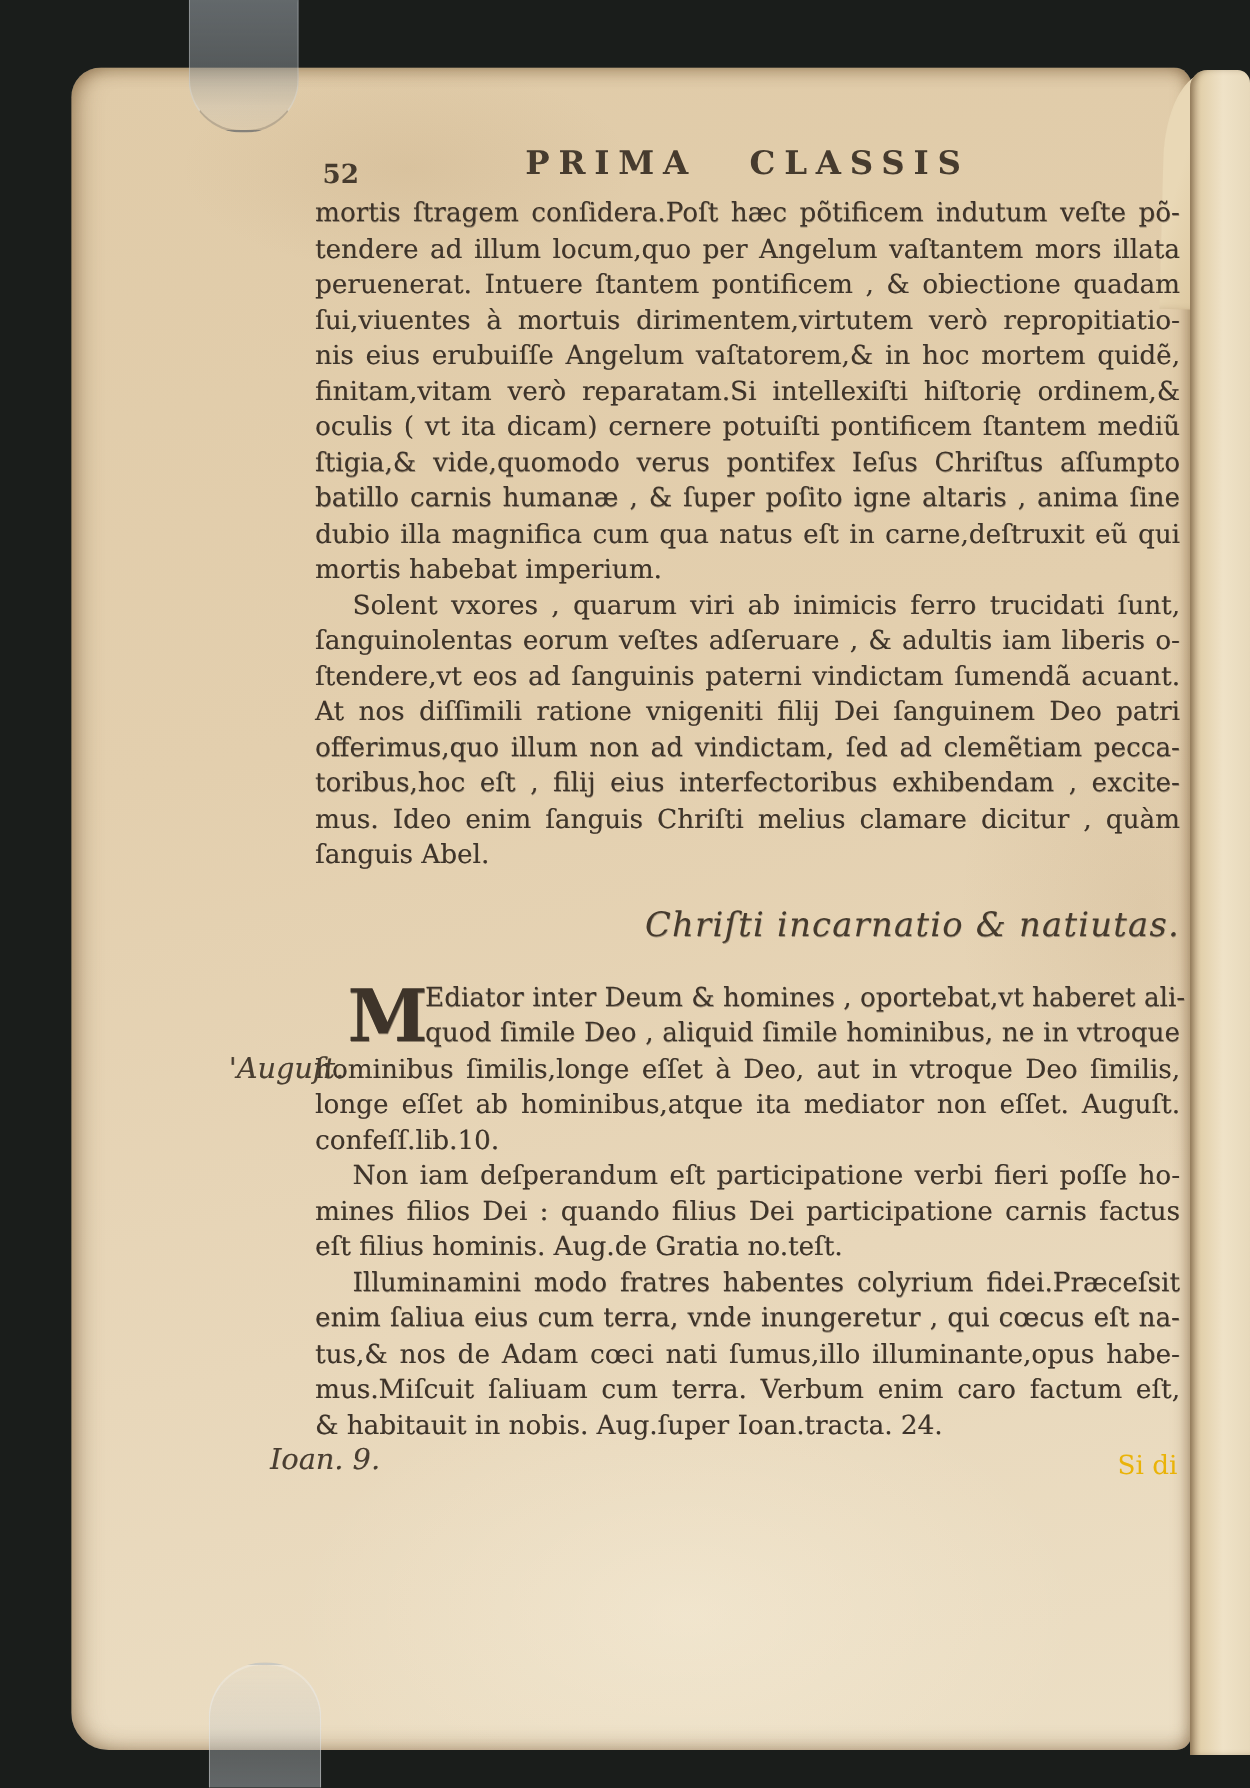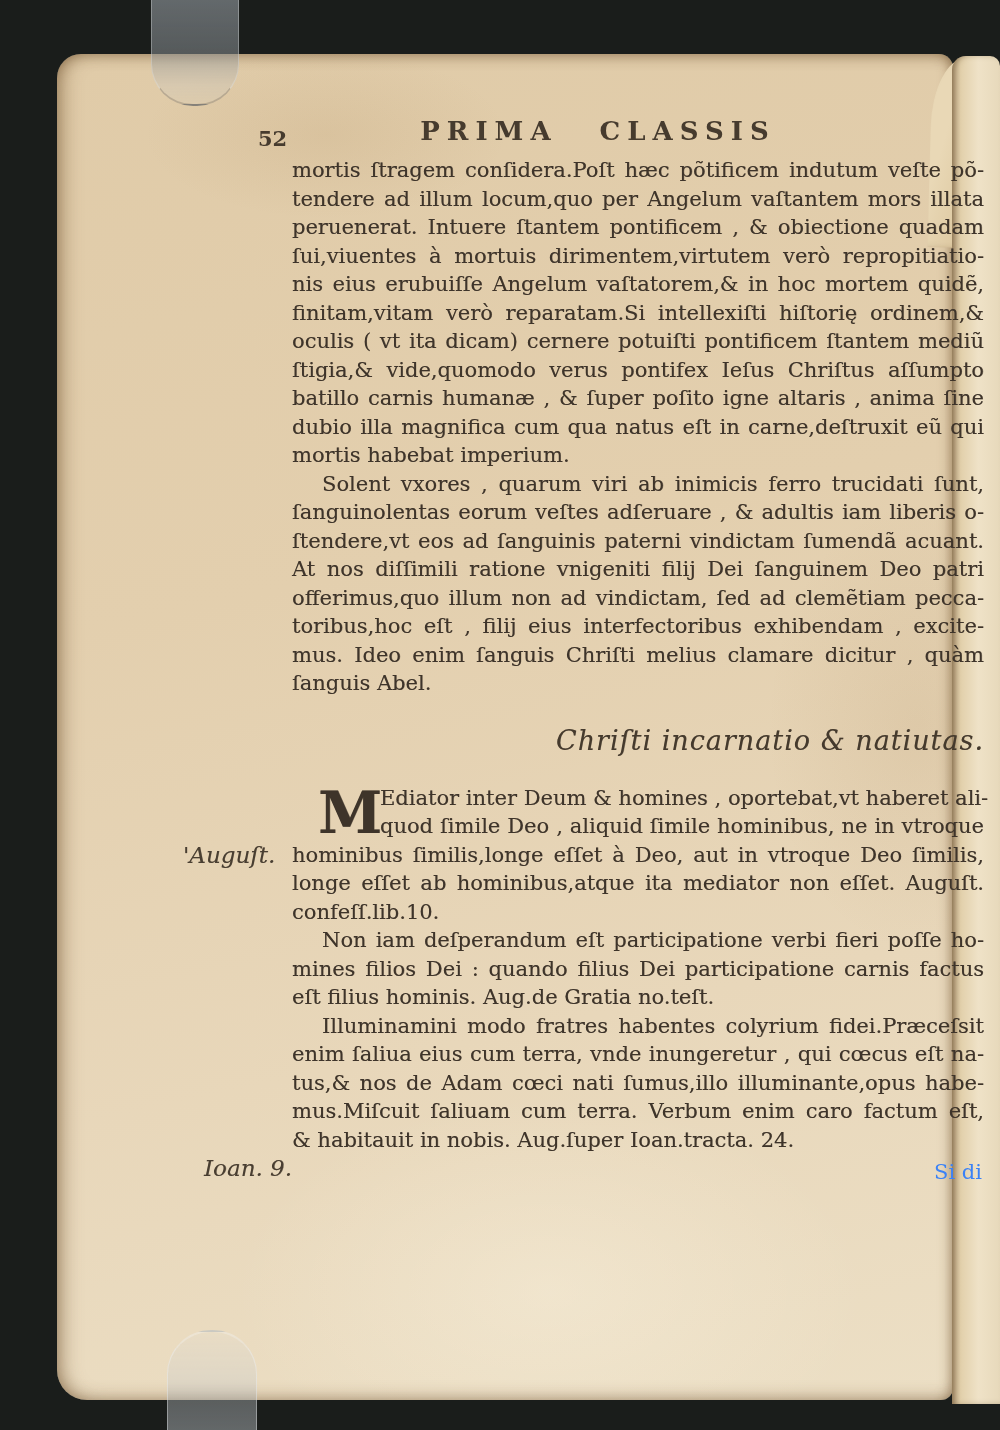--- a/index.html
+++ b/index.html
@@ -78,21 +78,21 @@
   }
   .running-title{
     position:absolute;left:252px;top:116px;width:692px;
     text-align:center;font-size:26px;font-weight:bold;
     letter-spacing:7px;word-spacing:26px;color:#463b2e;
   }
   .page-number{
     position:absolute;left:258px;top:126px;font-size:21px;font-weight:bold;color:#463b2e;
   }
   .text-block{
-    position:absolute;left:252px;top:156px;width:692px;color:#3e342a;margin-left:40px;
+    position:absolute;left:252px;top:156px;width:692px;color:#3e342a;
   }
   .ln{
     font-size:21px;line-height:28.5px;height:28.5px;white-space:nowrap;
     text-align:justify;text-align-last:justify;
     text-shadow:0.3px 0.3px 0.4px rgba(62,52,42,0.45);
   }
   .ln.end{text-align:center;text-align-last:left;}
   .ln.ind{text-indent:30px;}
   .heading-row{
     height:86px;display:flex;align-items:center;justify-content:flex-end;
@@ -106,24 +106,24 @@
   .drop-cap{
     position:absolute;left:26px;top:2px;font-size:58px;line-height:54px;
     font-weight:bold;color:#3e342a;
     text-shadow:0.4px 0.4px 0.5px rgba(62,52,42,0.5);
   }
   .marginal{
     position:absolute;font-style:italic;font-size:23px;color:#493e31;
     text-shadow:0.3px 0.3px 0.3px rgba(62,52,42,0.4);white-space:nowrap;
   }
   .marginal.august{left:183px;top:842px;}
-  .marginal.ioan{left:204px;top:1155px;}
+  .marginal.ioan{left:216px;top:1155px;}
   .catchword-row{
     text-align:right;text-align-last:right;font-size:21px;line-height:28.5px;
-    padding-top:4px;padding-right:2px;color:#3b82f6;
+    padding-top:4px;padding-right:2px;color:#eab308;
   }
 </style>
 </head>
 <body>
 
 <div class="page"></div>
 <div class="fore-edge"></div>
 <div class="page-curl"></div>
 <div class="next-page-edge"></div>
 <div class="cover-corner"></div>

